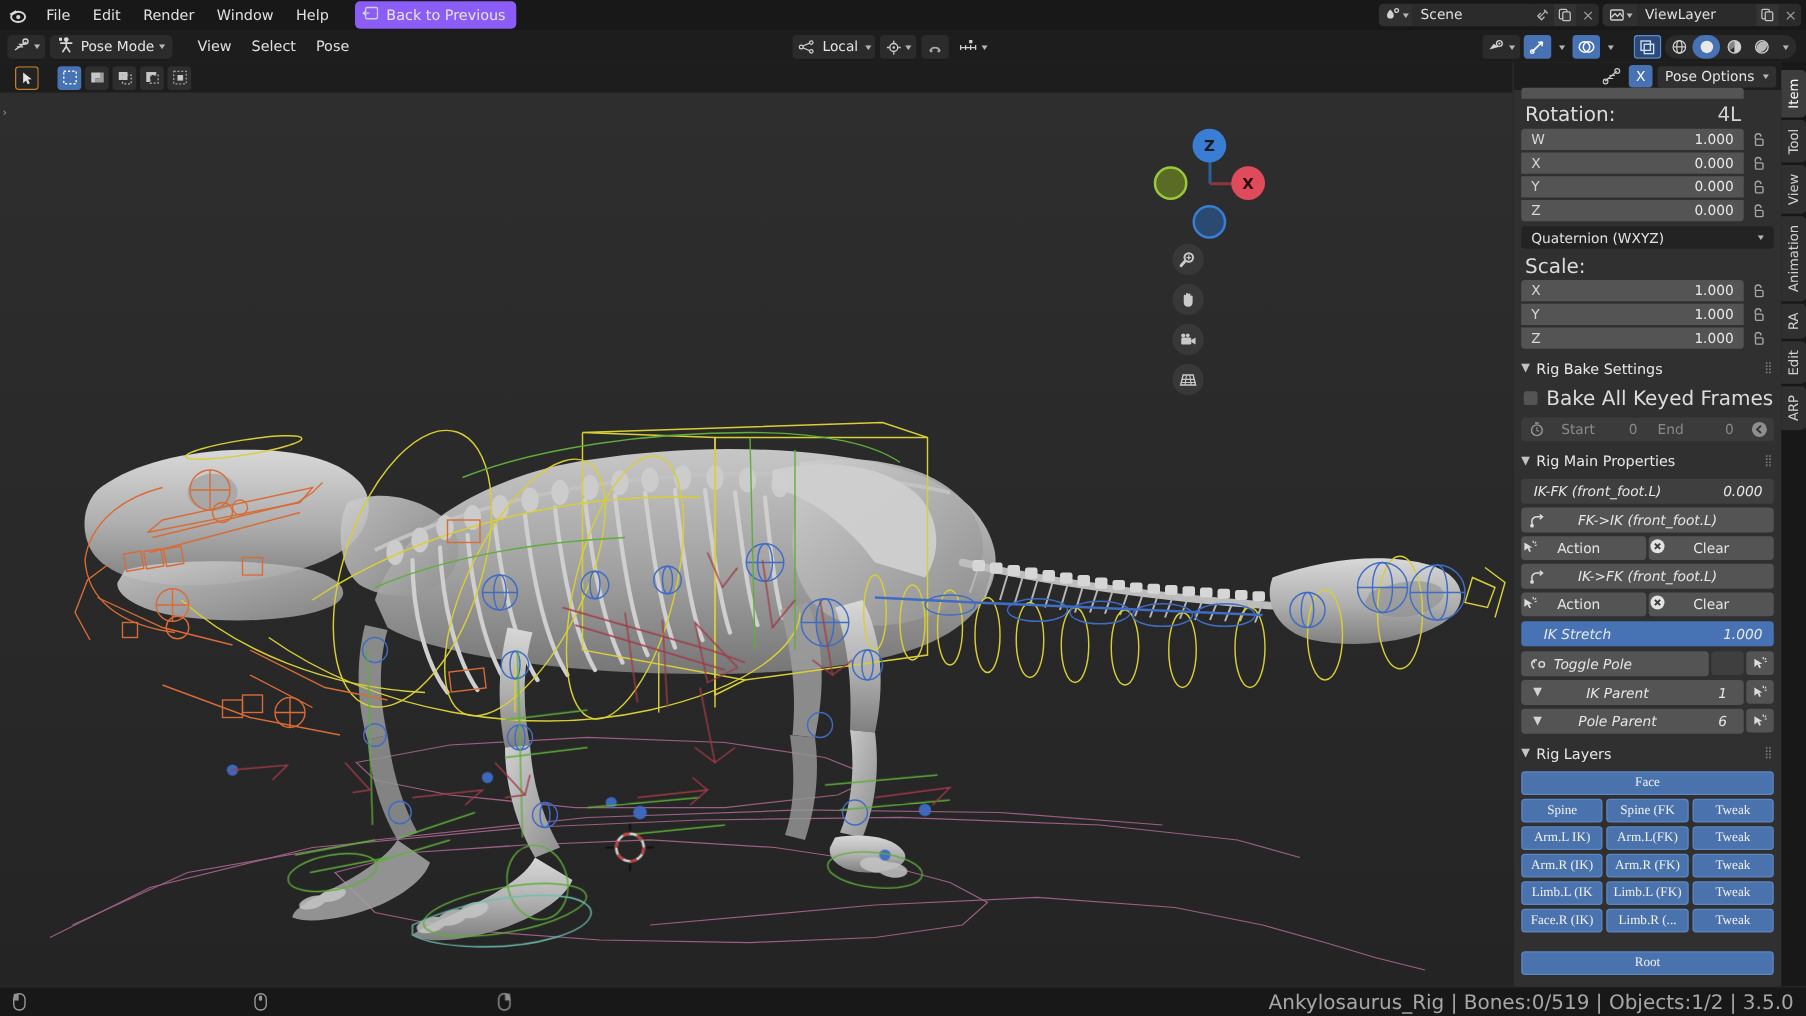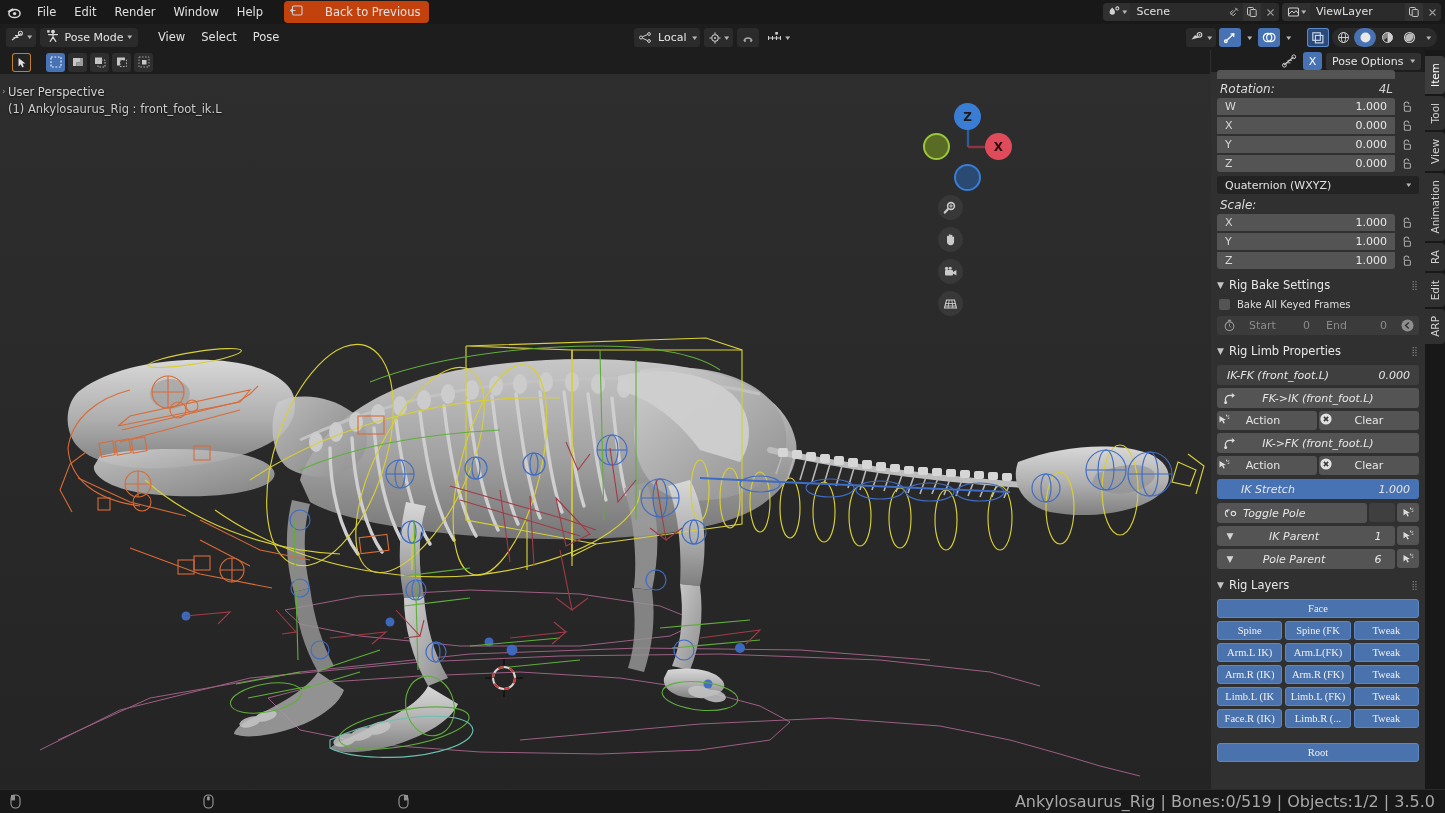--- a/index.html
+++ b/index.html
@@ -17,22 +17,22 @@
   .topbar {
     position:absolute; left:0; top:0; width:1445px; height:24px;
     background:#181818; display:flex; align-items:center; gap:0px;
   }
   .blender-logo { width:28px; height:24px; display:flex; align-items:center; justify-content:center; }
   .menu-item {
     padding:3px 9px; color:#e0e0e0; font-size:11.5px; border-radius:3px; cursor:default;
     white-space:nowrap;
   }
   .btn-pill {
-    display:flex; align-items:center; gap:22px;
-    background:#c2410c; border-radius:4px; padding:3px 9px 3px 5px;
+    display:flex; align-items:center; gap:6px;
+    background:#8b5cf6; border-radius:4px; padding:3px 9px 3px 5px;
     margin-left:12px; color:#e4e4e4; font-size:11.5px;
   }
   .topbar-right { position:absolute; right:4px; top:0; height:24px; display:flex; align-items:center; gap:3px; }
   .field-group {
     display:flex; align-items:center; background:#2b2b2b; border-radius:4px; height:18px;
     overflow:hidden;
   }
   .fg-icon { display:flex; align-items:center; gap:2px; padding:0 4px 0 5px; background:#303030; height:18px; }
   .fg-name { padding:0 8px 0 6px; min-width:95px; font-size:11px; color:#e0e0e0; background:#2b2b2b; line-height:18px;}
   .fg-btn { width:18px; height:18px; display:flex; align-items:center; justify-content:center; background:#333; }
@@ -94,40 +94,40 @@
   .sb-top {
     position:absolute; left:0; top:0; width:214px; height:22px; background:#1d1d1d;
     display:flex; align-items:center; justify-content:flex-end; gap:4px; padding-right:4px;
   }
   .sb-x { width:19px; height:18px; background:#4772b3; border-radius:3px; color:#fff;
     display:flex;align-items:center;justify-content:center;font-size:11px;}
   .pose-opt { display:flex; align-items:center; gap:8px; background:#303030; border-radius:3px; padding:2px 6px; font-size:11px;}
   .sb-body { position:absolute; left:0; top:22px; width:214px; height:718px; padding:0 6px; }
 
   .row { display:flex; align-items:center; margin-bottom:2px; }
-  .prop-lbl { font-size:12px; color:#dcdcdc;font-style:italic; }
+  .prop-lbl { font-size:16px; color:#dcdcdc; }
   .numfield {
     flex:1; height:17px; background:#545454; border-radius:3px;
     display:flex; align-items:center; justify-content:space-between;
     padding:0 8px; font-size:11px; color:#e9e9e9;
   }
   .numfield .k { color:#d8d8d8; }
   .numfield.stack-top{ border-radius:3px 3px 0 0;}
   .numfield.stack-mid{ border-radius:0;}
   .numfield.stack-bot{ border-radius:0 0 3px 3px;}
   .lockcol { width:24px; display:flex; align-items:center; justify-content:center; }
   .dropdown {
     height:18px; background:#232323; border-radius:3px; display:flex; align-items:center;
     justify-content:space-between; padding:0 8px; font-size:11px; color:#e2e2e2;
     margin:4px 0 2px 0;
   }
   .sec-head { display:flex; align-items:center; gap:5px; margin:9px 0 7px 0; }
   .sec-title { font-size:11.5px; color:#e8e8e8; }
   .grip { margin-left:auto; color:#7c7c7c; font-size:9px; letter-spacing:1px; }
-  .cbrow { display:flex; align-items:center; gap:7px; margin:3px 0 6px 2px; font-size:10px; color:#dcdcdc;}
+  .cbrow { display:flex; align-items:center; gap:7px; margin:3px 0 6px 2px; font-size:16px; color:#dcdcdc;}
   .cbox { width:11px; height:11px; background:#545454; border-radius:2px; }
   .bakerow { display:flex; align-items:center; background:#3b3b3b; border-radius:3px; height:19px; margin-bottom:4px;}
   .bakerow .seg { flex:1; display:flex; align-items:center; justify-content:space-between; padding:0 8px; font-size:11px; color:#8a8a8a;}
   .bakerow .ico { width:24px; display:flex; align-items:center; justify-content:center;}
   .wbtn {
     height:20px; background:#545454; border-radius:3px; display:flex; align-items:center;
     font-size:11px; color:#e6e6e6; margin-bottom:3px;font-style:italic;
   }
   .wbtn .lbl { flex:1; text-align:center; }
   .wbtn .val { padding-right:9px; }
@@ -660,24 +660,20 @@
       </g>
 
       <g transform="translate(504,628)">
         <circle r="11" fill="none" stroke="#d8d8d8" stroke-width="2"></circle>
         <circle r="11" fill="none" stroke="#c03a3a" stroke-width="2" stroke-dasharray="5.7 5.7"></circle>
         <path d="M0 -19 L0 -13 M0 13 L0 19 M-19 0 L-13 0 M13 0 L19 0" stroke="#111" stroke-width="1.6"></path>
       </g>
     </svg>
 
     <div class="vp-chevron">›</div>
-    <div class="vp-overlay-text">
-      <div>User Perspective</div>
-      <div class="sub">(1) Ankylosaurus_Rig : front_foot_ik.L</div>
-    </div>
 
     <div class="gizmo">
       <svg width="86" height="86" viewBox="0 0 86 86">
         <path d="M58 30 L58 62" stroke="#2a5f9e" stroke-width="2.4"></path>
         <path d="M58 62 L86 62" stroke="#8e3440" stroke-width="2.4"></path>
       </svg>
       <div class="giz-ball" style="left:44px; top:18px; background:#3a7dd5;">Z</div>
       <div class="giz-ball" style="left:13px; top:48px; background:#5a6b26; border:2px solid #9bc73a; box-sizing:border-box;"></div>
       <div class="giz-ball" style="left:75px; top:48px; background:#e04b5b; color:#2a0b0e;">X</div>
       <div class="giz-ball" style="left:44px; top:79px; background:#2b4a72; border:2px solid #3a7dd5; box-sizing:border-box;"></div>
@@ -908,21 +904,21 @@
         <div class="ico">
           <svg width="15" height="15" viewBox="0 0 15 15">
               <circle cx="7.5" cy="7.5" r="6" fill="#8e8e8e"></circle>
               <path d="M8.8 4.6 L5.6 7.5 L8.8 10.4" fill="none" stroke="#303030" stroke-width="1.4"></path>
             </svg>
         </div>
       </div>
 
       <div class="sec-head">
         <span style="color:#c3c3c3;font-size:9px;">▼</span>
-        <span class="sec-title">Rig Limb Properties</span>
+        <span class="sec-title">Rig Main Properties</span>
         <span class="grip">⣿</span>
       </div>
 
       <div class="wbtn" style="background:#3f3f3f;">
         <span style="padding-left:10px;flex:1;">IK-FK (front_foot.L)</span>
         <span class="val">0.000</span>
       </div>
 
       <div class="wbtn">
         <span class="ic">
@@ -980,21 +976,21 @@
             <svg width="14" height="14" viewBox="0 0 14 14">
                 <circle cx="7" cy="7" r="5.6" fill="#e2e2e2"></circle>
                 <path d="M4.9 4.9 L9.1 9.1 M9.1 4.9 L4.9 9.1" stroke="#3a3a3a" stroke-width="1.6"></path>
               </svg>
           </span>
           <span style="flex:1;text-align:center;padding-right:14px;">Clear</span>
         </div>
       </div>
 
       <div class="wbtn blue" style="margin-top:4px;">
-        <span style="padding-left:4px;flex:1;margin-left:20px;">IK Stretch</span>
+        <span style="padding-left:18px;flex:1;">IK Stretch</span>
         <span class="val">1.000</span>
       </div>
 
       <div style="display:flex; gap:2px; margin-top:4px; margin-bottom:3px;">
         <div class="wbtn" style="flex:1; margin-bottom:0;">
           <span class="ic">
             <svg width="14" height="13" viewBox="0 0 14 13">
                 <path d="M4 3 C1.8 4.4 1.8 8.4 4.4 9.8 M4 3 L6.6 3 M4 3 L4.6 5.4" fill="none" stroke="#dcdcdc" stroke-width="1.15"></path>
                 <circle cx="10.4" cy="6.5" r="2.2" fill="none" stroke="#dcdcdc" stroke-width="1.15"></circle>
               </svg>

